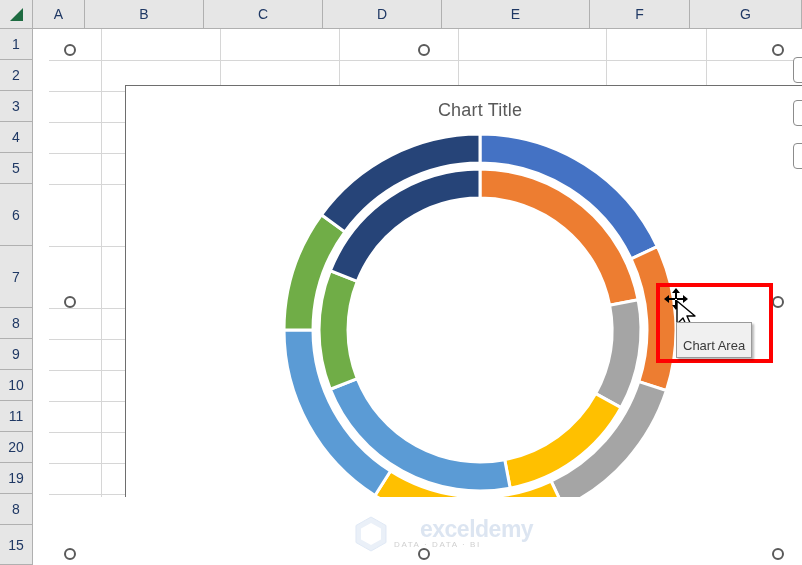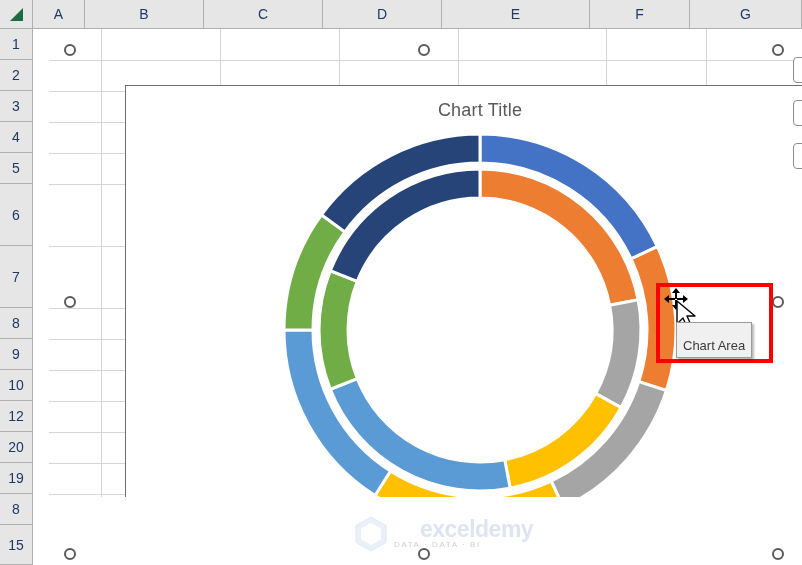--- a/index.html
+++ b/index.html
@@ -347,21 +347,21 @@
       <div class="row-head" style="top: 279px; height: 31px;">
         <span>8</span>
       </div>
       <div class="row-head" style="top: 310px; height: 31px;">
         <span>9</span>
       </div>
       <div class="row-head" style="top: 341px; height: 31px;">
         <span>10</span>
       </div>
       <div class="row-head" style="top: 372px; height: 31px;">
-        <span>12</span>
+        <span>11</span>
       </div>
       <div class="row-head" style="top: 403px; height: 31px;">
         <span>20</span>
       </div>
       <div class="row-head" style="top: 434px; height: 31px;">
         <span>19</span>
       </div>
       <div class="row-head" style="top: 465px; height: 31px;">
         <span>8</span>
       </div>

